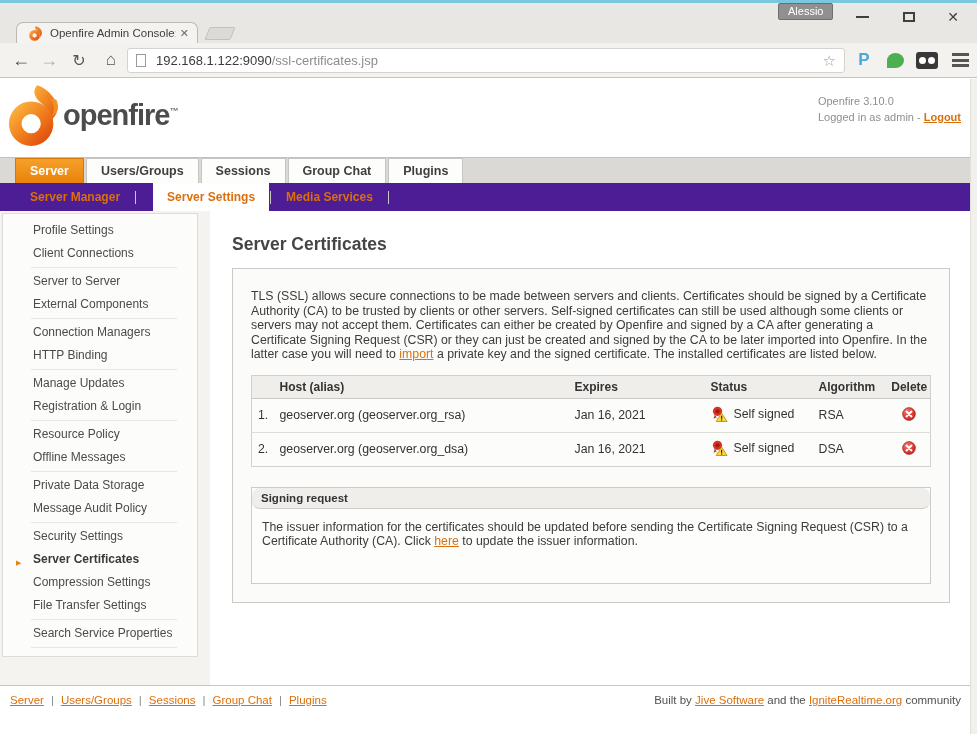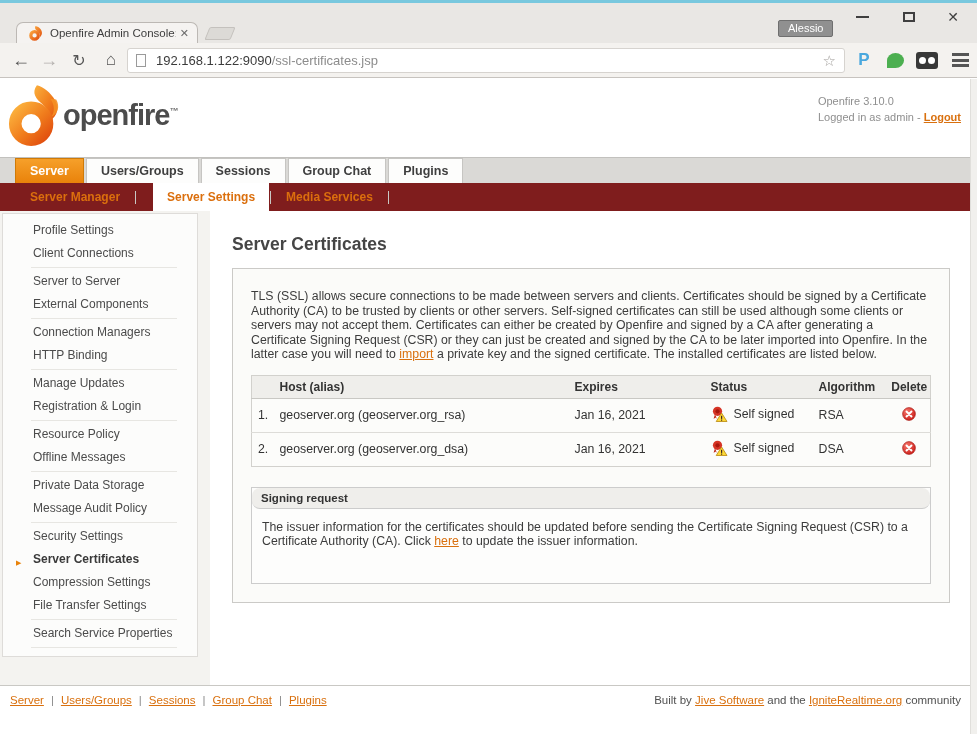--- a/index.html
+++ b/index.html
@@ -13,21 +13,21 @@
   .titlebar { position:absolute; top:3px; left:0; right:0; height:40px; background:#e9e7e4; }
   .tab {
     position:absolute; left:16px; top:19px; width:182px; height:21px;
     background:#f5f3f1; border:1px solid #bcb8b4; border-bottom:none;
     border-radius:7px 7px 0 0; display:flex; align-items:center; padding:0 8px 0 11px;
   }
   .tab-title { font-size:11.5px; color:#3e3e3e; white-space:nowrap; overflow:hidden; flex:1; margin-left:7px; }
   .tab-close { font-size:11px; color:#6b6b6b; margin-left:4px; cursor:pointer; }
   .newtab-stub { position:absolute; left:207px; top:24px; width:26px; height:13px; background:#dcdad6; border:1px solid #c4c1bd; border-radius:2px; transform:skewX(-22deg); }
   .profile-badge {
-    position:absolute; left:778px; top:17px; height:17px; padding:0 9px;
+    position:absolute; left:778px; top:0; height:17px; padding:0 9px;
     background:#909090; border:1px solid #6f6f6f; border-radius:2px;
     color:#fff; font-size:11px; line-height:15px;
   }
   .win-btn { position:absolute; top:3px; width:30px; height:22px; display:flex; align-items:center; justify-content:center; color:#3f3f3f; cursor:pointer; }
   .wc-min { left:847px; } .wc-max { left:894px; } .wc-close { left:938px; font-size:14px; }
   .glyph-min { width:13px; height:2px; background:#3f3f3f; display:block; }
   .glyph-max { width:12px; height:10px; border:2px solid #3f3f3f; display:block; }
   .toolbar { position:absolute; top:43px; left:0; right:0; height:35px; background:#f4f2ef; border-bottom:1px solid #c7c3bf; }
   .nav-ico { position:absolute; top:0; height:34px; width:26px; display:flex; align-items:center; justify-content:center; font-size:18px; color:#565656; cursor:pointer; }
   .ico-back { left:8px; } .ico-fwd { left:36px; color:#b4b1ae; } .ico-reload { left:66px; font-size:16px; } .ico-home { left:98px; font-size:17px; }
@@ -55,21 +55,21 @@
   .wordmark { position:absolute; left:63px; top:20px; font-size:29px; font-weight:bold; color:#4c4c4c; letter-spacing:-1px; }
   .wordmark sup { font-size:9px; color:#6a6a6a; }
   .hdr-info { position:absolute; right:16px; top:14px; text-align:left; font-size:11px; color:#8f8f8f; line-height:16px; }
   .logout { color:#d9700e; font-weight:bold; text-decoration:underline; cursor:pointer; }
   .navbar { height:26px; background:#dad9d6; border-top:1px solid #c2c1be; display:flex; padding-left:15px; }
   .nav-tab {
     font-size:12.5px; font-weight:bold; color:#3f3f3f; background:#fdfdfc;
     border:1px solid #c6c5c2; border-bottom:none; padding:0 14px; line-height:25px; margin-right:2px; cursor:pointer;
   }
   .nav-tab.active { background:linear-gradient(#f6a02a,#e9820a); border-color:#cf7a07; color:#fff; }
-  .subnav { height:28px; background:#7f1d1d; display:flex; align-items:stretch; padding-left:16px; }
+  .subnav { height:28px; background:#4c1d95; display:flex; align-items:stretch; padding-left:16px; }
   .subnav-item { font-size:12px; font-weight:bold; color:#db6f0d; line-height:28px; padding:0 14px; cursor:pointer; }
   .subnav-item.active { background:#fff;margin-left:16px; }
   .subnav-sep { width:1px; height:13px; background:#c9c8c4; margin:auto 1px; }
   .body-row { display:flex; height:474px; }
   .sidebar { width:210px; background:#f4f3f0; position:relative; flex:none; }
   .sb-panel { position:absolute; left:2px; top:2px; width:196px; height:444px; background:#fcfcfb; border:1px solid #dedcd9; padding-top:5px; overflow:hidden; }
   .sb-item { padding:4px 14px 4px 30px; font-size:12px; color:#4b4b4b; line-height:15px; position:relative; cursor:pointer; }
   .sb-item.active { font-weight:bold; color:#3a3a3a; }
   .sb-arrow { position:absolute; left:13px; top:7px; font-size:7px; color:#e8830b; }
   .sb-sep { border-top:1px solid #e7e6e2; margin:2px 20px 2px 28px; }

